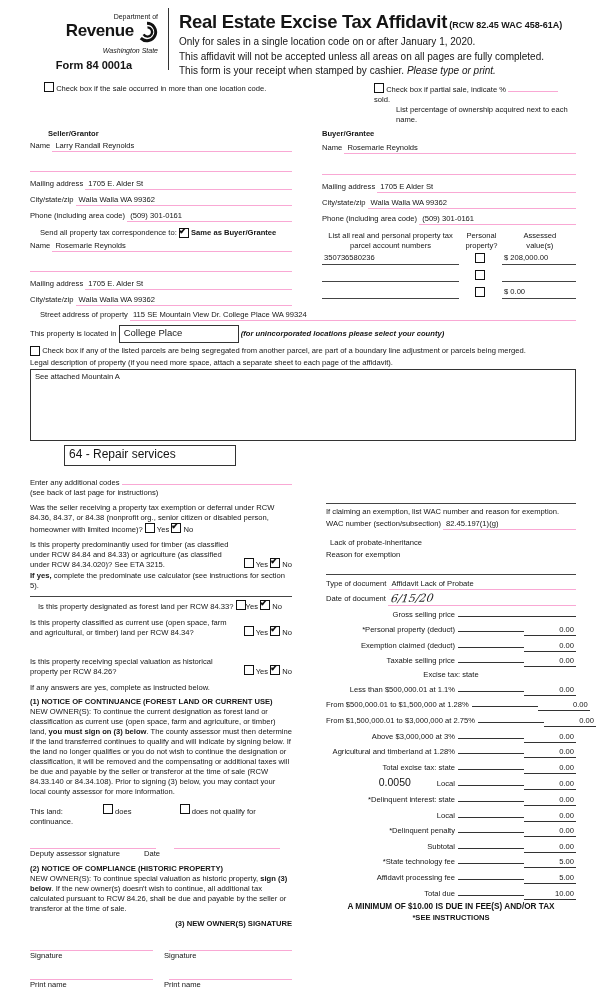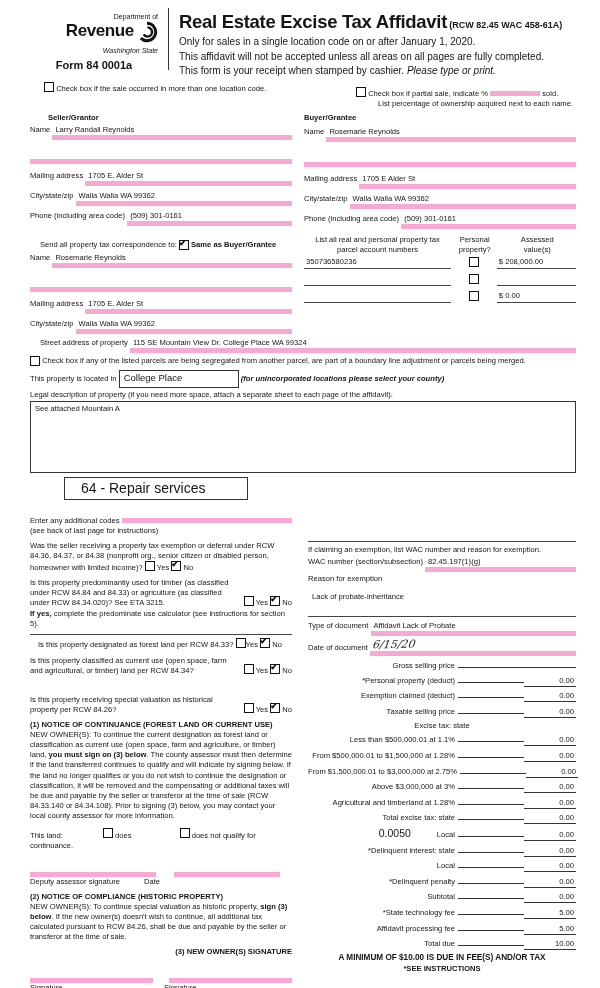--- a/index.html
+++ b/index.html
@@ -2,26 +2,26 @@
 <html><head>
 <meta charset="utf-8">
 <style>
   html,body{margin:0;padding:0;background:#e8e8e8}
   .page{position:relative;width:600px;height:988px;background:#fff;box-sizing:border-box;
         padding:8px 24px 0 30px;font-family:"Liberation Sans",sans-serif;color:#151515;
         font-size:7.6px;line-height:1.32;overflow:hidden}
   .b{font-weight:bold}
   .i{font-style:italic}
   .row{display:flex;align-items:baseline}
-  .fill{flex:1;border-bottom:5px solid #f9a8d4;padding:0 3px;min-height:9px;white-space:nowrap}
+  .fill{flex:1;border-bottom:1px solid #f9a8d4;padding:0 3px;min-height:9px;white-space:nowrap}
   .fill.short{flex:none}
   .cb{display:inline-block;width:8px;height:8px;border:1.1px solid #111;position:relative;
       vertical-align:-1px;flex:none;background:#fff}
   .cb.ck::after{content:"✔";position:absolute;left:-1px;top:-3px;font-size:9px;font-weight:bold;color:#111}
-  .cols{display:flex;gap:12px}
+  .cols{display:flex;gap:30px}
   .lcol{width:262px;flex:none}
   .rcol{flex:1;min-width:0}
   .hr{border-top:1px solid #444;height:0;margin:3px 0}
   
   .hdr{display:flex;align-items:flex-start;gap:10px}
   .logo{width:128px;flex:none;text-align:right;padding-top:4px}
   .logo .dept{font-size:7px}
   .logo .rev{font-size:17px;font-weight:bold;letter-spacing:-.4px;line-height:1}
   .logo .st{font-size:7px;font-style:italic}
   .logo .frm{font-size:11px;font-weight:bold;margin-top:3px;text-align:center}
@@ -33,21 +33,21 @@
   .titleblock .sub{font-size:10px;margin-top:1px}
   
   .ptable .phead{display:flex;font-weight:normal;text-align:center;margin-bottom:2px}
   .ptable .prow{display:flex;margin-bottom:5px}
   .pc1{width:148px}.pc2{width:48px;text-align:center}.pc3{width:78px}
   .pline{border-bottom:1px solid #444;min-height:9px;padding:0 2px;white-space:nowrap}
   
   .bigbox{border:1.3px solid #333;height:66px;padding:2px 4px;margin:1px 0 4px 0}
   .selbox{display:inline-block;border:1.2px solid #333;padding:1px 6px 2px 4px;font-size:9.5px;
           min-width:108px;vertical-align:middle}
-  .codebox{display:inline-block;border:1.2px solid #333;padding:1px 6px 2px 16px;font-size:14px;min-width:160px}
+  .codebox{display:inline-block;border:1.2px solid #333;padding:1px 6px 2px 4px;font-size:12px;min-width:160px}
   
   .q{position:relative;margin-bottom:5px;padding-right:2px}
   .yn{white-space:nowrap}
   .yn.abs{position:absolute;right:0;bottom:0}
   
   .taxcol{padding-left:4px}
   .taxrow{display:flex;align-items:baseline;margin:2.6px 0}
   .tlabel{flex:1;text-align:right;padding-right:3px;white-space:nowrap}
   .leader{width:66px;border-bottom:1px solid #333;height:8px;flex:none}
   .tval{width:50px;text-align:right;border-bottom:1px solid #333;flex:none;padding-right:2px}
@@ -106,21 +106,21 @@
   <div class="cols" style="margin-top:4px">
     <div class="lcol">
       <div class="b" style="padding-left:18px">Seller/Grantor</div>
       <div class="row" style="margin-top:2px"><span>Name</span>&nbsp;<span class="fill">Larry Randall Reynolds</span></div>
       <div class="row" style="margin-top:10px">
           <span class="fill"></span>
         </div>
       <div class="row" style="margin-top:7px"><span>Mailing address</span>&nbsp;<span class="fill">1705 E. Alder St</span></div>
       <div class="row" style="margin-top:5px"><span>City/state/zip</span>&nbsp;<span class="fill">Walla Walla WA 99362</span></div>
       <div class="row" style="margin-top:5px"><span>Phone (including area code)</span>&nbsp;<span class="fill">(509) 301-0161</span></div>
-      <div class="row" style="margin-top:14px;padding-left:10px;align-items:flex-end">
+      <div class="row" style="margin-top:6px;padding-left:10px;align-items:flex-end">
         <span>Send all property tax correspondence to:</span>&nbsp;
         <span class="cb ck"></span>&nbsp;
         <span class="b">Same as Buyer/Grantee</span>
       </div>
       <div class="row" style="margin-top:3px"><span>Name</span>&nbsp;<span class="fill">Rosemarie Reynolds</span></div>
       <div class="row" style="margin-top:10px">
           <span class="fill"></span>
         </div>
       <div class="row" style="margin-top:7px"><span>Mailing address</span>&nbsp;<span class="fill">1705 E. Alder St</span></div>
       <div class="row" style="margin-top:5px"><span>City/state/zip</span>&nbsp;<span class="fill">Walla Walla WA 99362</span></div>
@@ -167,28 +167,28 @@
           <div class="pc3 pline">$ 0.00</div>
         </div>
       </div>
     </div>
   </div>
 
   <div class="row" style="margin-top:4px;padding-left:10px">
     <span>Street address of property</span>&nbsp;
     <span class="fill">115 SE Mountain View Dr. College Place WA 99324</span>
   </div>
-  <div class="row" style="margin-top:3px;align-items:center">
-    <span class="cb"></span>&nbsp;
-    <span style="white-space:nowrap;overflow:hidden">Check box if any of the listed parcels are being segregated from another parcel, are part of a boundary line adjustment or parcels being merged.</span>
-  </div>
   <div class="row" style="margin-top:4px;align-items:center">
     <span>This property is located in</span>&nbsp;
     <span class="selbox">College Place</span>&nbsp;
     <span class="b i">(for unincorporated locations please select your county)</span>
+  </div>
+  <div class="row" style="margin-top:3px;align-items:center">
+    <span class="cb"></span>&nbsp;
+    <span style="white-space:nowrap;overflow:hidden">Check box if any of the listed parcels are being segregated from another parcel, are part of a boundary line adjustment or parcels being merged.</span>
   </div>
   <div style="margin-top:2px">Legal description of property (if you need more space, attach a separate sheet to each page of the affidavit).</div>
   <div class="bigbox">See attached Mountain A</div>
 
   <div class="cols">
     <div class="lcol">
       <div style="padding-left:34px"><span class="codebox">64 - Repair services</span></div>
       <div class="row" style="margin-top:9px">
         <span>Enter any additional codes</span>&nbsp;
         <span class="fill"></span>
@@ -216,20 +216,21 @@
         <span class="yn"><span class="cb"></span><span>Yes</span> <span class="cb ck"></span> <span>No</span></span>
       </div>
       <div class="q" style="padding-right:56px;margin-top:6px">
         <span>Is this property classified as current use (open space, farm and agricultural, or timber) land per RCW 84.34?</span>
         <span class="yn abs"><span class="cb"></span> <span>Yes</span> <span class="cb ck"></span> <span>No</span></span>
       </div>
       <div class="q" style="padding-right:56px;margin-top:19px">
         <span>Is this property receiving special valuation as historical property per RCW 84.26?</span>
         <span class="yn abs"><span class="cb"></span> <span>Yes</span> <span class="cb ck"></span> <span>No</span></span>
       </div>
+      <div style="margin-top:6px">If any answers are yes, complete as instructed below.</div>
 
       <div class="b" style="margin-top:4px">(1) NOTICE OF CONTINUANCE (FOREST LAND OR CURRENT USE)</div>
       <div>
         <span>NEW OWNER(S): To continue the current designation as forest land or classification as current use (open space, farm and agriculture, or timber) land, </span><span class="b">you must sign on (3) below</span><span>. The county assessor must then determine if the land transferred continues to qualify and will indicate by signing below. If the land no longer qualifies or you do not wish to continue the designation or classification, it will be removed and the compensating or additional taxes will be due and payable by the seller or transferor at the time of sale (RCW 84.33.140 or 84.34.108). Prior to signing (3) below, you may contact your local county assessor for more information.</span>
       </div>
       <div class="row" style="margin-top:7px">
         <span>This land:</span>
         <span style="width:40px"></span>
         <span class="cb"></span>&nbsp;<span>does</span>
         <span style="width:48px"></span>
@@ -273,22 +274,22 @@
       </div>
     </div>
 
     <div class="rcol taxcol">
       <div class="hr" style="margin-top:0"></div>
       <div>If claiming an exemption, list WAC number and reason for exemption.</div>
       <div class="row" style="margin-top:2px">
         <span>WAC number (section/subsection)</span>&nbsp;
         <span class="fill">82.45.197(1)(g)</span>
       </div>
+      <div style="margin-top:8px;padding-left:4px">Lack of probate-inheritance</div>
       <div style="margin-top:2px">Reason for exemption</div>
-      <div style="margin-top:8px;padding-left:4px">Lack of probate-inheritance</div>
       <div class="hr" style="margin-top:14px"></div>
       <div class="row" style="margin-top:4px">
         <span>Type of document</span>&nbsp;
         <span class="fill">Affidavit Lack of Probate</span>
       </div>
       <div class="row" style="margin-top:3px;align-items:center">
         <span>Date of document</span>&nbsp;
         <span class="fill"><span class="hand">6/15/20</span></span>
       </div>
 

